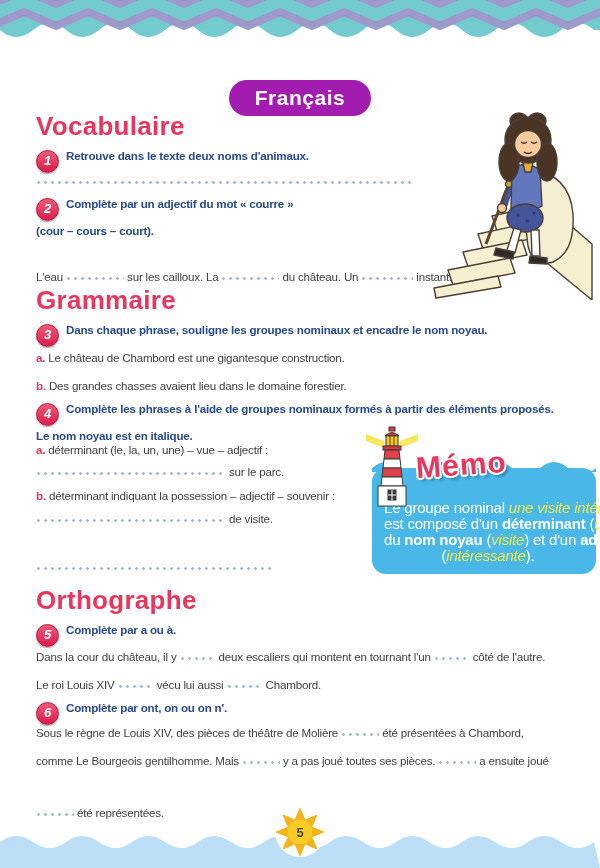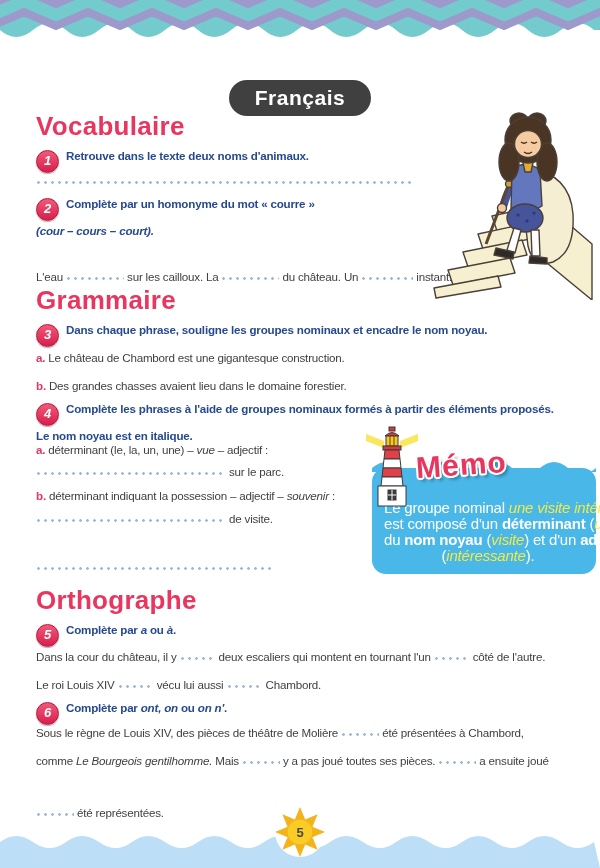--- a/index.html
+++ b/index.html
@@ -3,36 +3,36 @@
 <meta charset="utf-8">
 <style>
   html,body{margin:0;padding:0;background:#fff;}
   .page{position:relative;width:600px;height:868px;background:#ffffff;overflow:hidden;
         font-family:"Liberation Sans",sans-serif;color:#3f3f3f;}
   .abs{position:absolute;}
   
   .h-section{font-size:26px;font-weight:bold;color:#e8365f;letter-spacing:.3px;line-height:28px;text-align:right;}
   
   .pill-wrap{left:0;right:0;top:80px;text-align:center;}
-  .pill{display:inline-block;background:#404040;color:#fff;font-size:21px;font-weight:bold;
+  .pill{display:inline-block;background:#a21caf;color:#fff;font-size:21px;font-weight:bold;
         padding:6px 26px;border-radius:22px;letter-spacing:.5px;}
   
   .exercise{font-size:11.6px;font-weight:bold;color:#27498f;line-height:20px;letter-spacing:-.2px;
             white-space:nowrap;}
   .badge{display:inline-flex;width:21px;height:21px;border-radius:50%;
          background:linear-gradient(#f15a78,#d81e4c);border:1px solid #b5173e;color:#fff;
          align-items:center;justify-content:center;font-size:13px;font-weight:bold;margin-right:7px;
          vertical-align:-5px;box-shadow:0 1px 1px rgba(0,0,0,.3);font-style:italic;}
   
   .fill{font-size:11.6px;color:#3f3f3f;line-height:17px;letter-spacing:-.2px;white-space:nowrap;}
   .blank{display:inline-block;height:5px;
          background:radial-gradient(circle at 2.5px 2.5px,#9db7d6 1.2px,transparent 1.5px) repeat-x;
          background-size:7px 5px;}
   .seg-red{color:#e8365f;font-weight:bold;}
-  .seg-italic{font-style:italic;}
+  .seg-italic{}
   .seg-bold{font-weight:bold;}
   .seg-italic-yellow{font-style:italic;color:#f5ea43;}
   
   .memo-box{left:372px;top:468px;width:224px;height:106px;background:#49b7e8;border-radius:14px;}
   .memo-wave{left:372px;top:454px;}
   .memo-title{left:416px;top:448px;font-size:30px;font-weight:bold;color:#e8365f;
               transform:rotate(-4deg);letter-spacing:1px;z-index:5;
               text-shadow:2px 0 0 #fff,-2px 0 0 #fff,0 2px 0 #fff,0 -2px 0 #fff,
                           1.5px 1.5px 0 #fff,-1.5px 1.5px 0 #fff,1.5px -1.5px 0 #fff,
                           -1.5px -1.5px 0 #fff,3px 4px 3px rgba(0,0,0,.3);}
@@ -111,21 +111,21 @@
   </svg>
 
   <div class="abs h-section" style="left:36px;top:112px">Vocabulaire</div>
 
   <div class="abs exercise" style="left:36px;top:146px">
     <span class="badge">1</span><span><span>Retrouve dans le texte deux noms d'animaux.</span></span>
   </div>
   <div class="abs fill" style="left:36px;top:172px"><span class="blank" style="width: 375px;"></span></div>
 
   <div class="abs exercise" style="left:36px;top:194px">
-    <span class="badge">2</span><span><span>Complète par un homonyme du mot « courre »</span><br><span class="seg-italic">(cour – cours – court).</span></span>
+    <span class="badge">2</span><span><span>Complète par un adjectif du mot « courre »</span><br><span class="seg-italic">(cour – cours – court).</span></span>
   </div>
   <div class="abs fill" style="left:36px;top:268px"><span>L'eau </span><span class="blank" style="width: 58px;"></span><span> sur les cailloux. La </span><span class="blank" style="width: 58px;"></span><span> du château. Un </span><span class="blank" style="width: 52px;"></span><span> instant.</span></div>
 
   <div class="abs h-section" style="left:36px;top:286px">Grammaire</div>
 
   <div class="abs exercise" style="left:36px;top:320px">
     <span class="badge">3</span><span><span>Dans chaque phrase, souligne les groupes nominaux et encadre le nom noyau.</span></span>
   </div>
   <div class="abs fill" style="left:36px;top:349px"><span class="seg-red">a.</span><span> Le château de Chambord est une gigantesque construction.</span></div>
   <div class="abs fill" style="left:36px;top:377px"><span class="seg-red">b.</span><span> Des grandes chasses avaient lieu dans le domaine forestier.</span></div>

